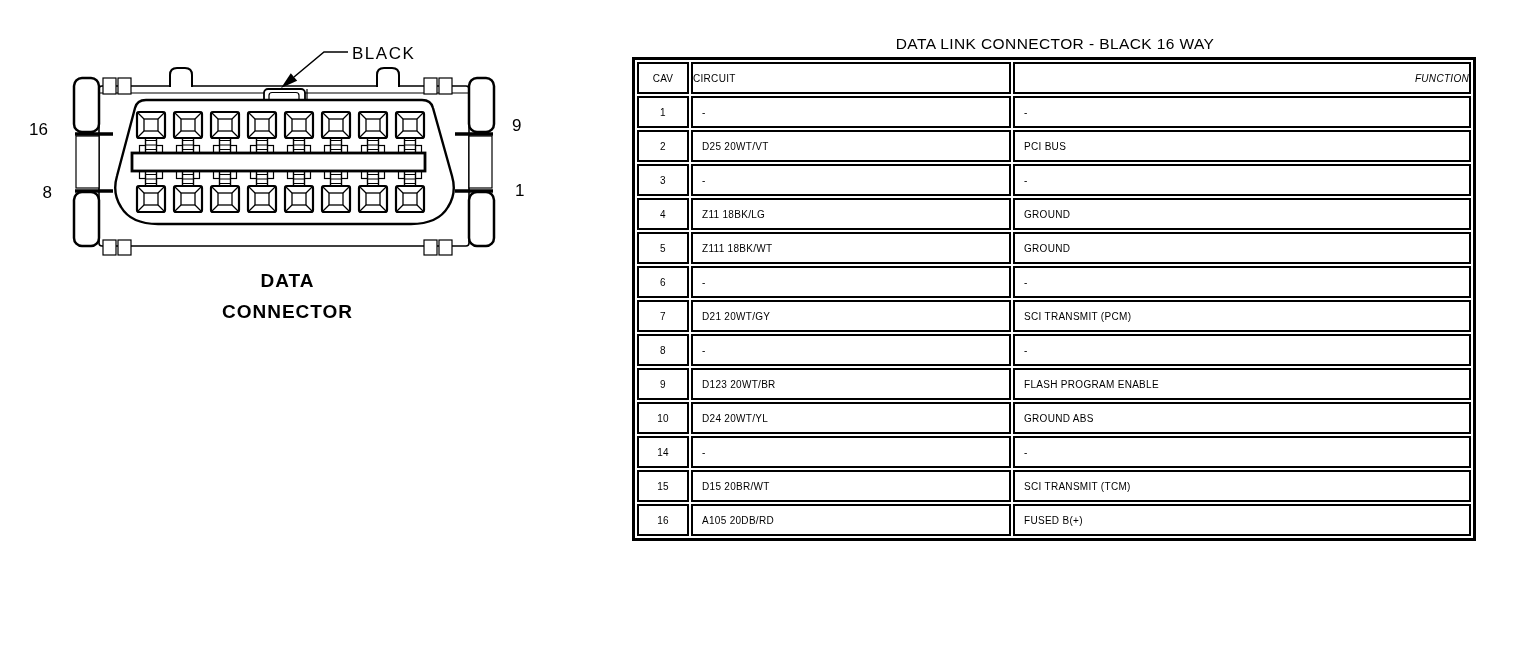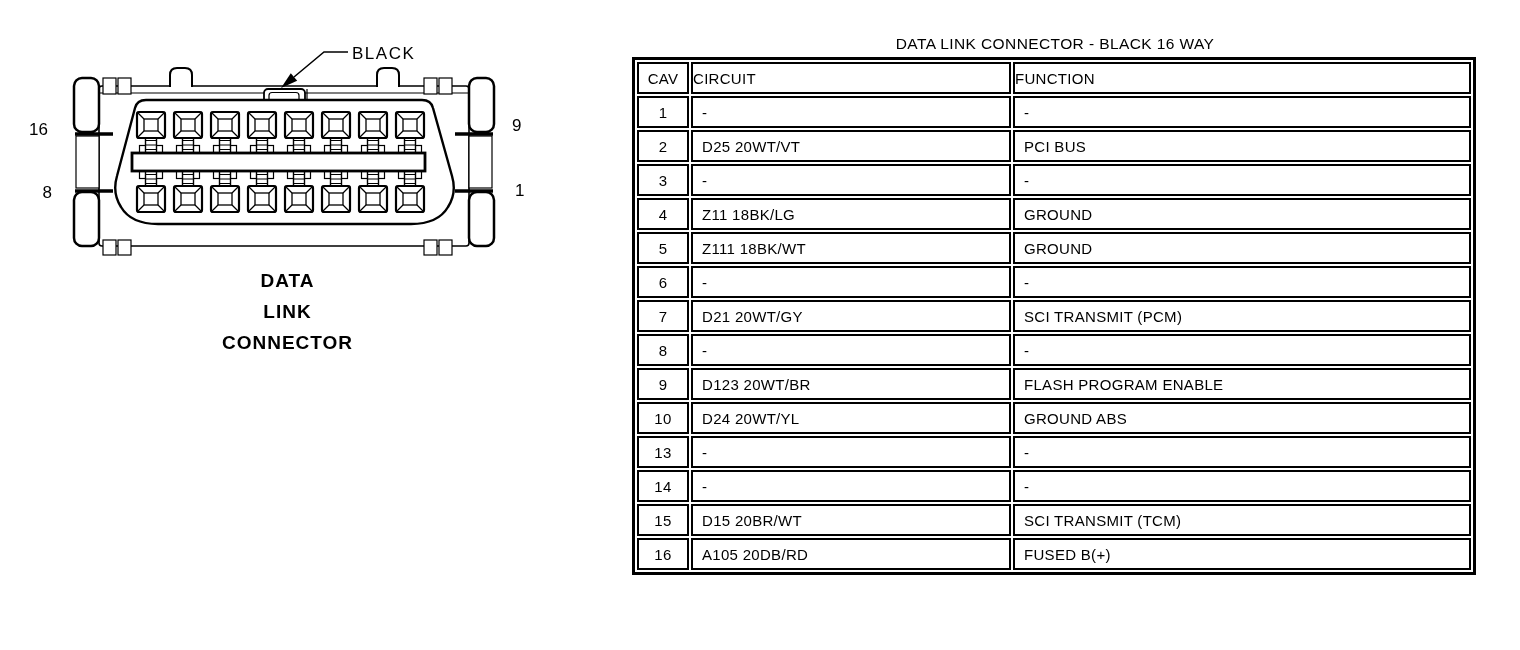--- a/index.html
+++ b/index.html
@@ -35,29 +35,29 @@
   table.pinout {
     width: 844px;
     border: 3px solid #000;
     border-collapse: separate;
     border-spacing: 2px;
     background: #fff;
   }
   table.pinout th, table.pinout td {
     border: 2px solid #000;
     height: 32px;
-    font-size: 15px;
+    font-size: 10px;
     font-weight: normal;
     letter-spacing: 0.3px;
     vertical-align: middle;
     white-space: nowrap;
   }
   th.col-cav, td.cell-cav { width: 52px; text-align: center; }
   th.col-circuit { width: 320px; text-align: left; }
-  th.col-function { text-align: left; }
+  th.col-function { text-align: right; font-style: italic; }
   td.cell-circuit, td.cell-function { text-align: left; padding-left: 9px; }
 </style>
 </head>
 <body>
 
 <div class="figure-area">
   <svg width="560" height="250" viewBox="0 0 560 250">
     <defs>
       <g id="pin">
         <rect x="-14" y="-13" width="28" height="26" rx="2" fill="#fff" stroke="#000" stroke-width="2.2"></rect>
@@ -166,21 +166,20 @@
     </g>
 
     <text x="48" y="121" text-anchor="end">16</text>
     <text x="512" y="117" text-anchor="start">9</text>
     <text x="52" y="184" text-anchor="end">8</text>
     <text x="515" y="182" text-anchor="start">1</text>
   </svg>
 
   <div class="fig-caption">
     <div>DATA</div>
-    <div>LINK</div>
     <div>CONNECTOR</div>
   </div>
 </div>
 
 <div class="table-area">
   <div class="tbl-title">DATA LINK CONNECTOR - BLACK 16 WAY</div>
   <table class="pinout">
     <thead>
       <tr>
         <th class="col-cav">CAV</th>
@@ -233,25 +232,20 @@
         <td class="cell-cav">9</td>
         <td class="cell-circuit">D123 20WT/BR</td>
         <td class="cell-function">FLASH PROGRAM ENABLE</td>
       </tr>
       <tr>
         <td class="cell-cav">10</td>
         <td class="cell-circuit">D24 20WT/YL</td>
         <td class="cell-function">GROUND ABS</td>
       </tr>
       <tr>
-        <td class="cell-cav">13</td>
-        <td class="cell-circuit">-</td>
-        <td class="cell-function">-</td>
-      </tr>
-      <tr>
         <td class="cell-cav">14</td>
         <td class="cell-circuit">-</td>
         <td class="cell-function">-</td>
       </tr>
       <tr>
         <td class="cell-cav">15</td>
         <td class="cell-circuit">D15 20BR/WT</td>
         <td class="cell-function">SCI TRANSMIT (TCM)</td>
       </tr>
       <tr>

